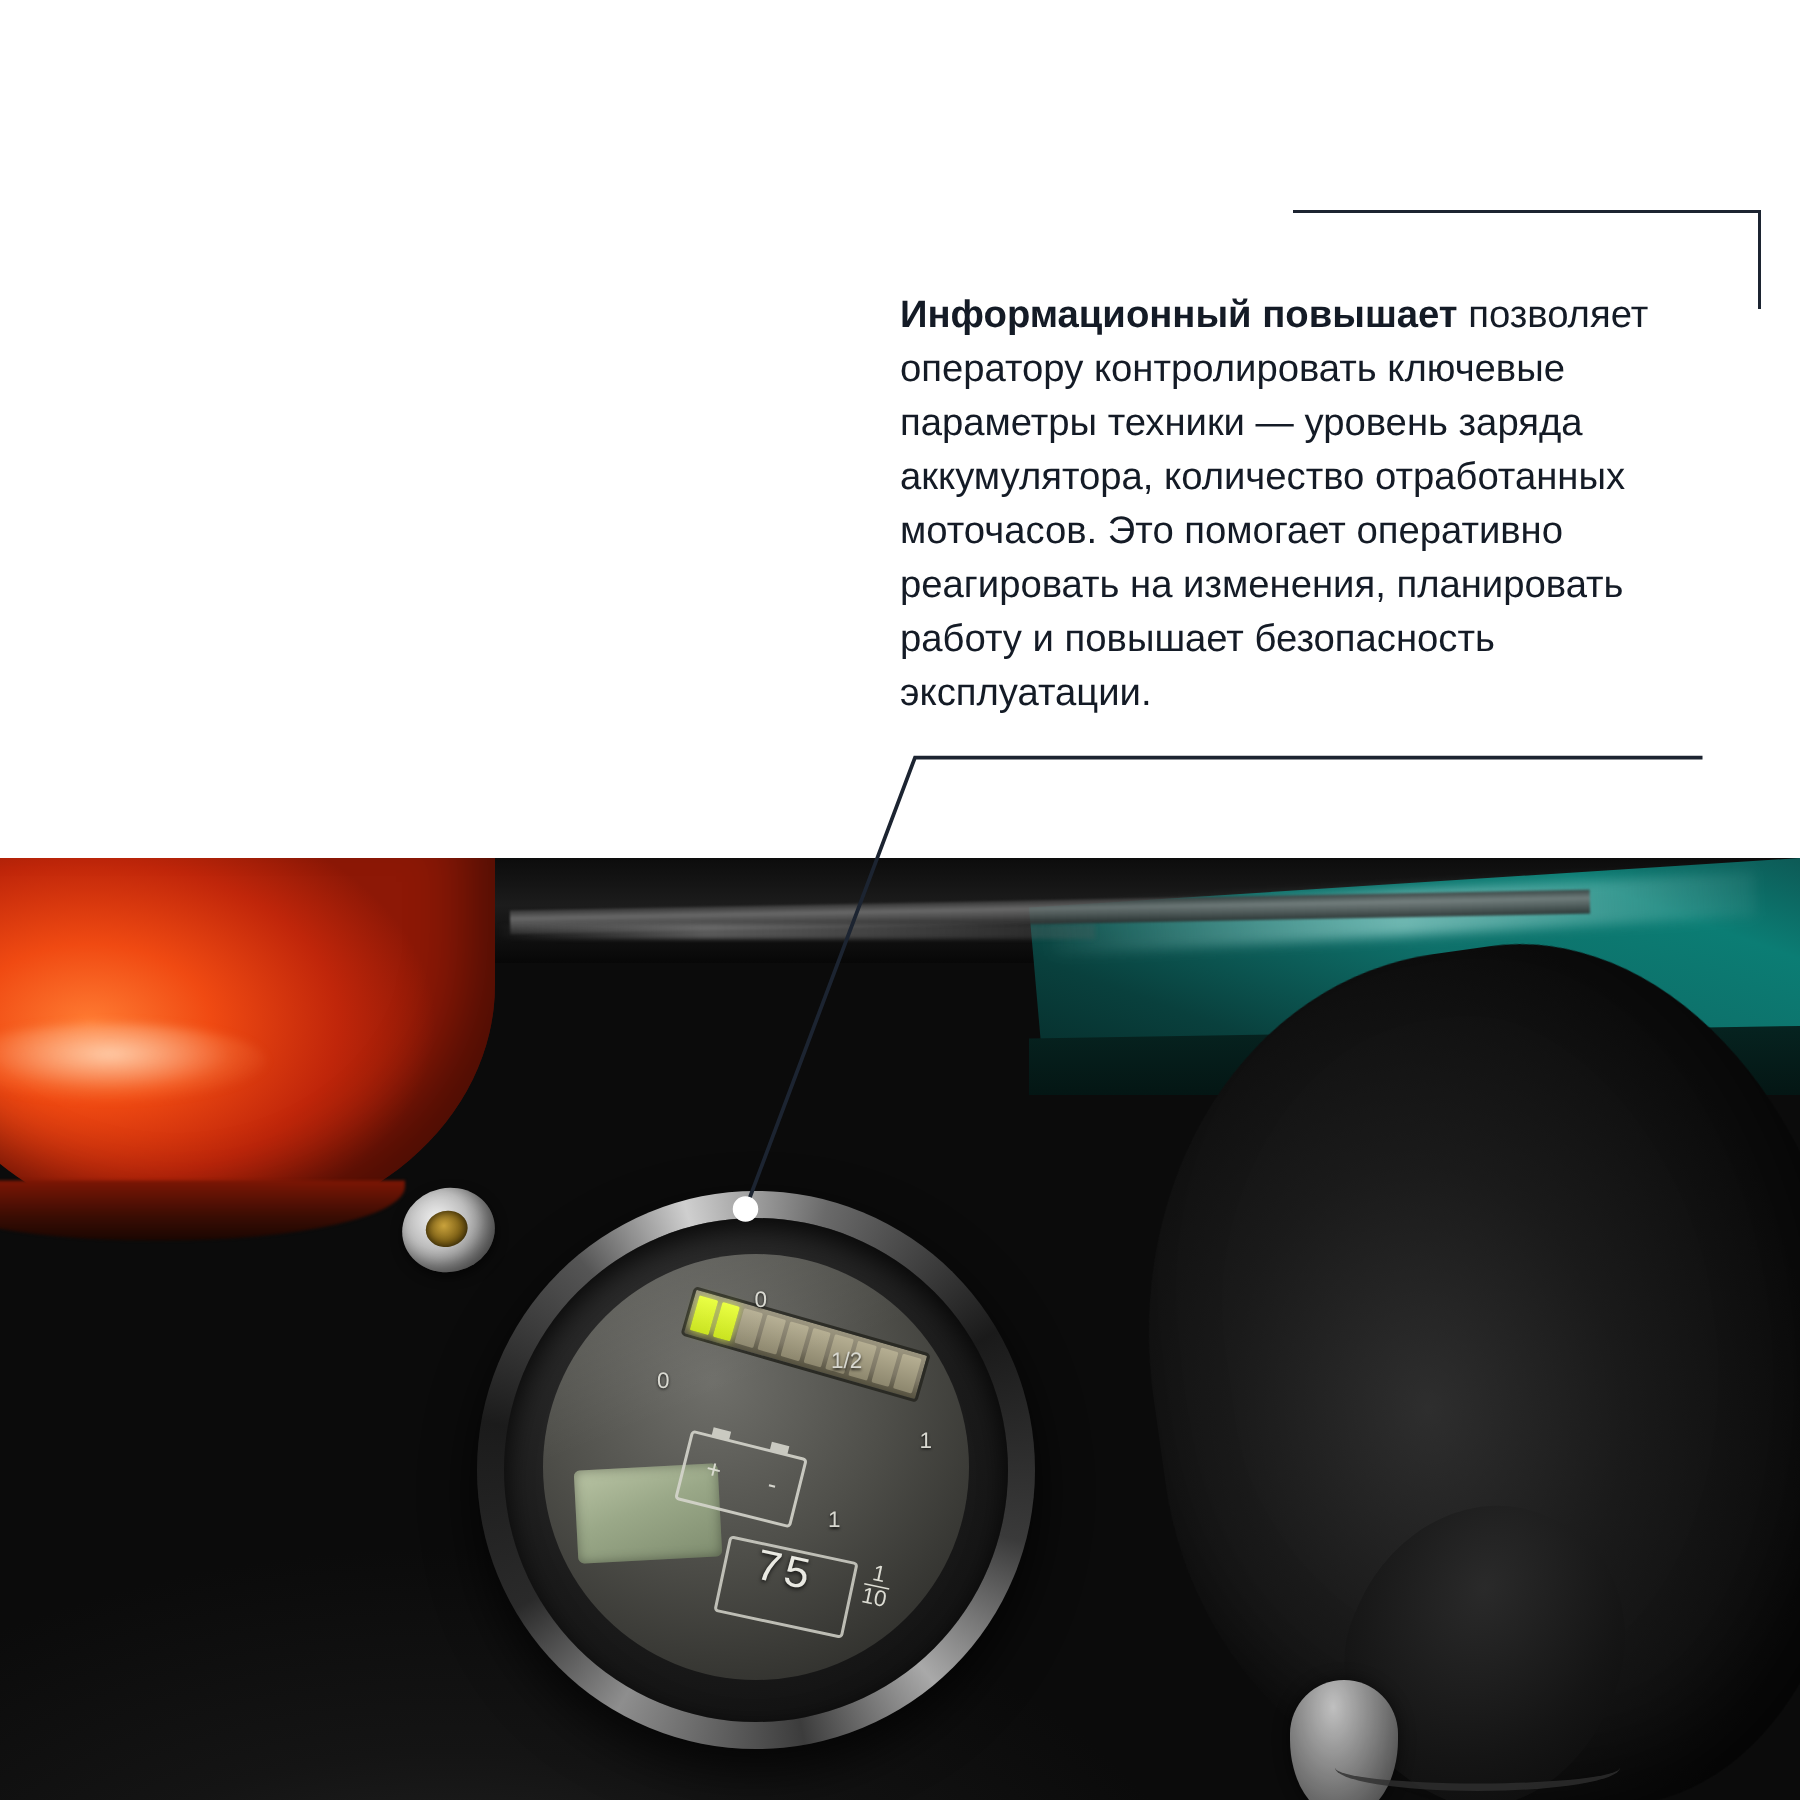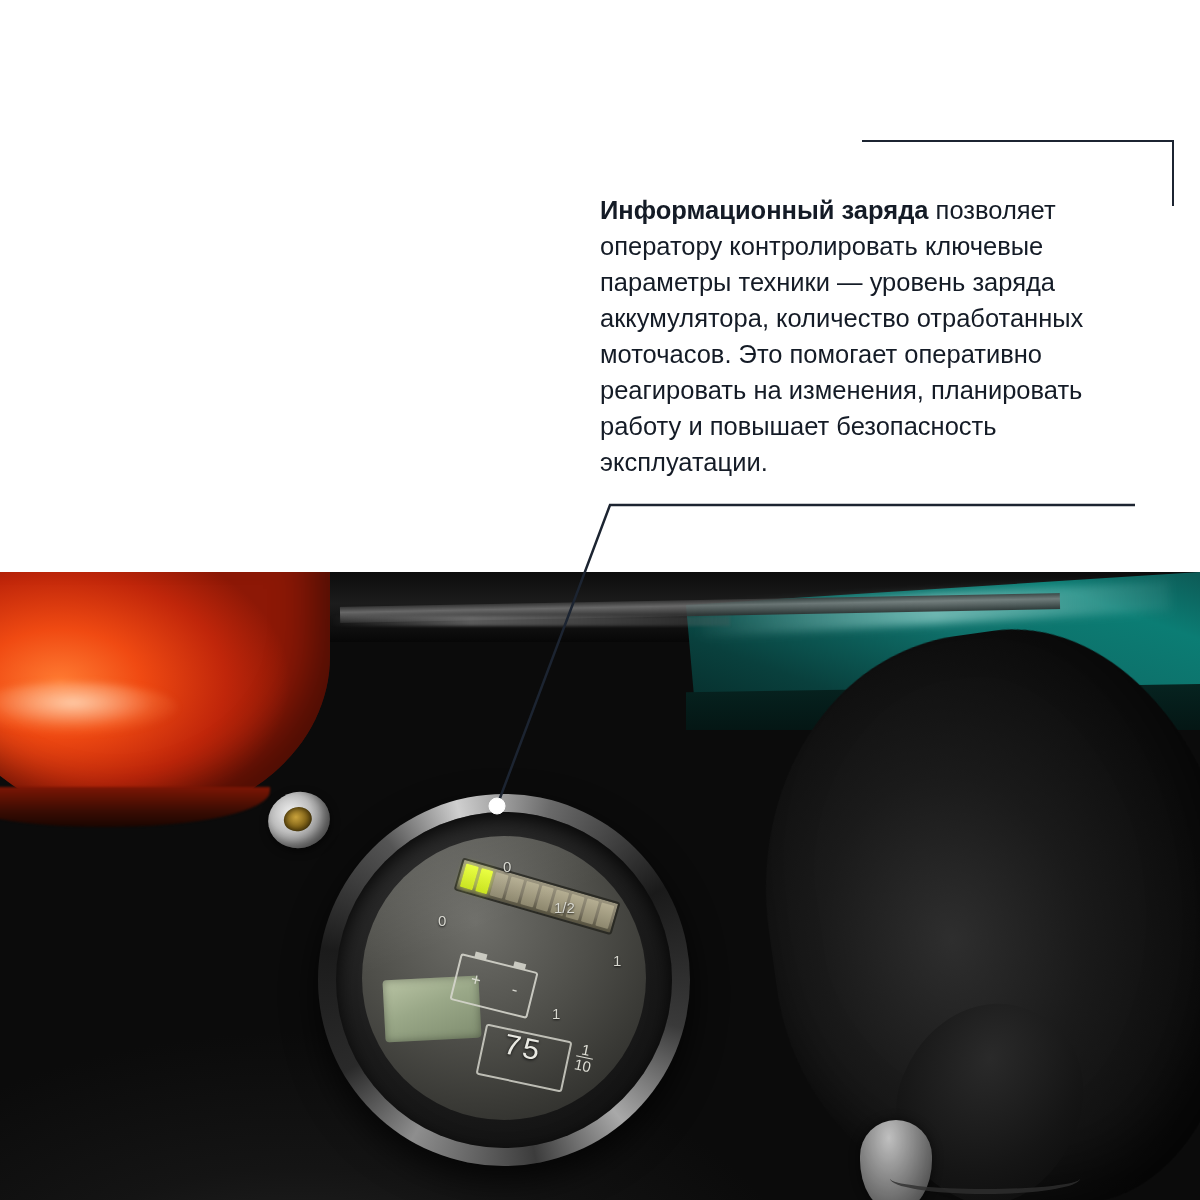--- a/index.html
+++ b/index.html
@@ -487,16 +487,16 @@
   </div>
 
   <svg class="callout-svg" viewBox="0 0 1200 1200">
     <polyline points="1135,505 610,505 497,806" fill="none" stroke="#1c2431" stroke-width="2.5" stroke-linejoin="miter"></polyline>
     <circle cx="497" cy="806" r="8" fill="#ffffff" stroke="#ffffff" stroke-width="1"></circle>
   </svg>
 
   <div class="bracket"></div>
 
   <div class="text-block">
-    <b>Информационный заряда</b><span> позволяет оператору контролировать ключевые параметры техники — уровень заряда аккумулятора, количество отработанных моточасов. Это помогает оперативно реагировать на изменения, планировать работу и повышает безопасность эксплуатации.</span>
+    <b>Информационный повышает</b><span> позволяет оператору контролировать ключевые параметры техники — уровень заряда аккумулятора, количество отработанных моточасов. Это помогает оперативно реагировать на изменения, планировать работу и повышает безопасность эксплуатации.</span>
   </div>
 
 </div>
 
 </body></html>

